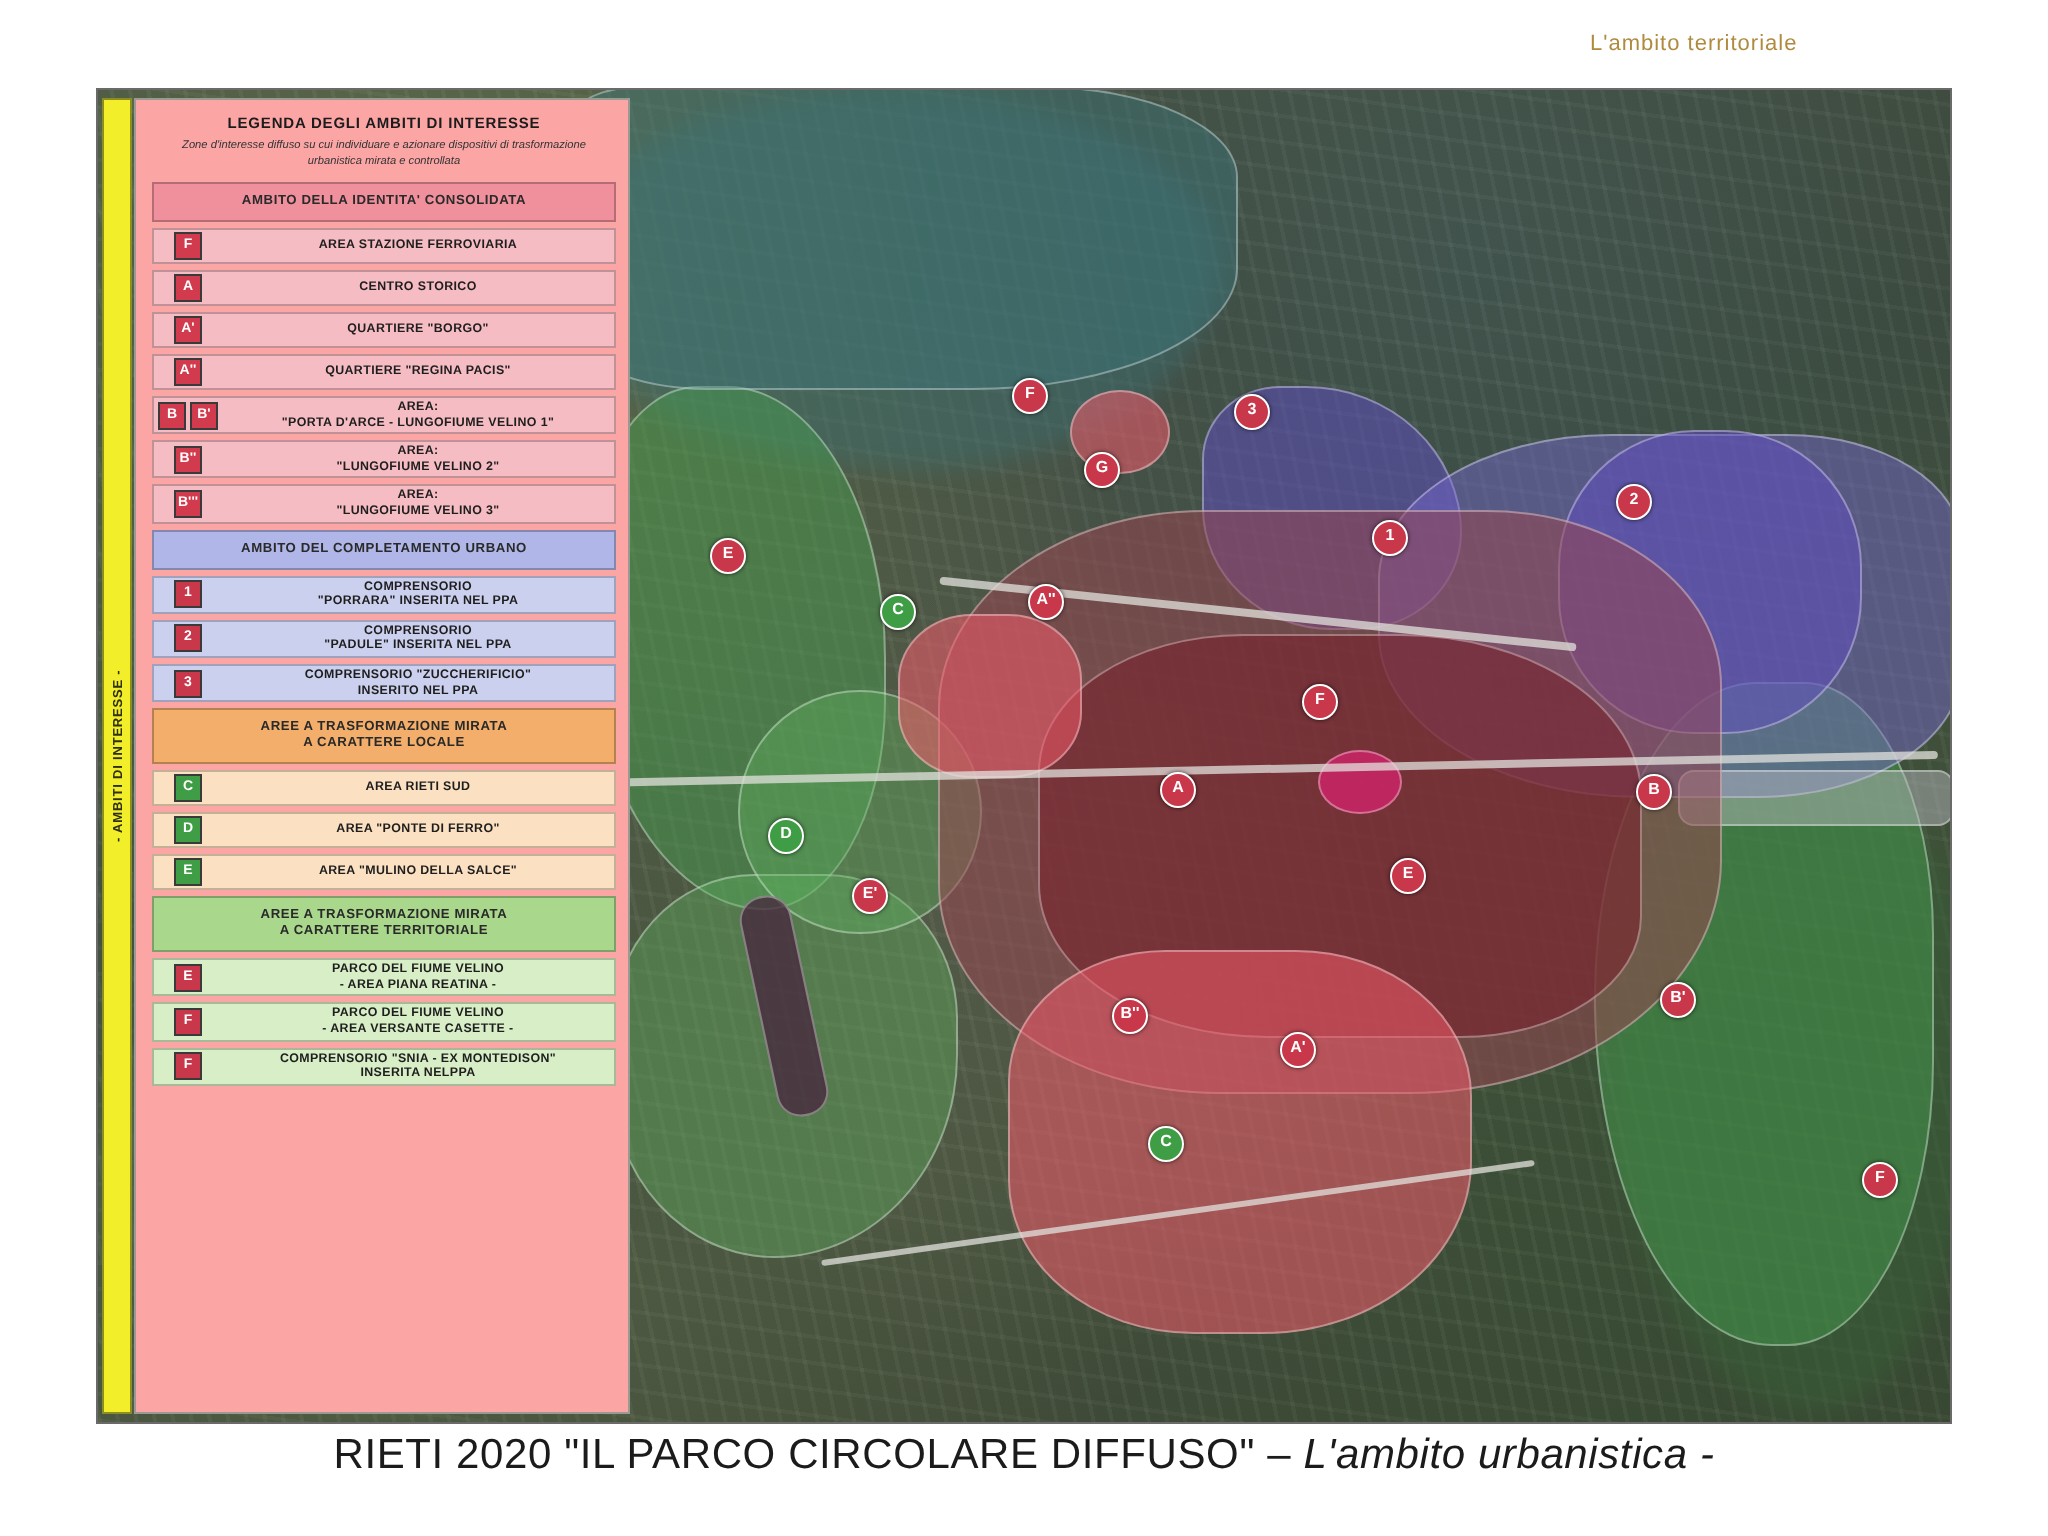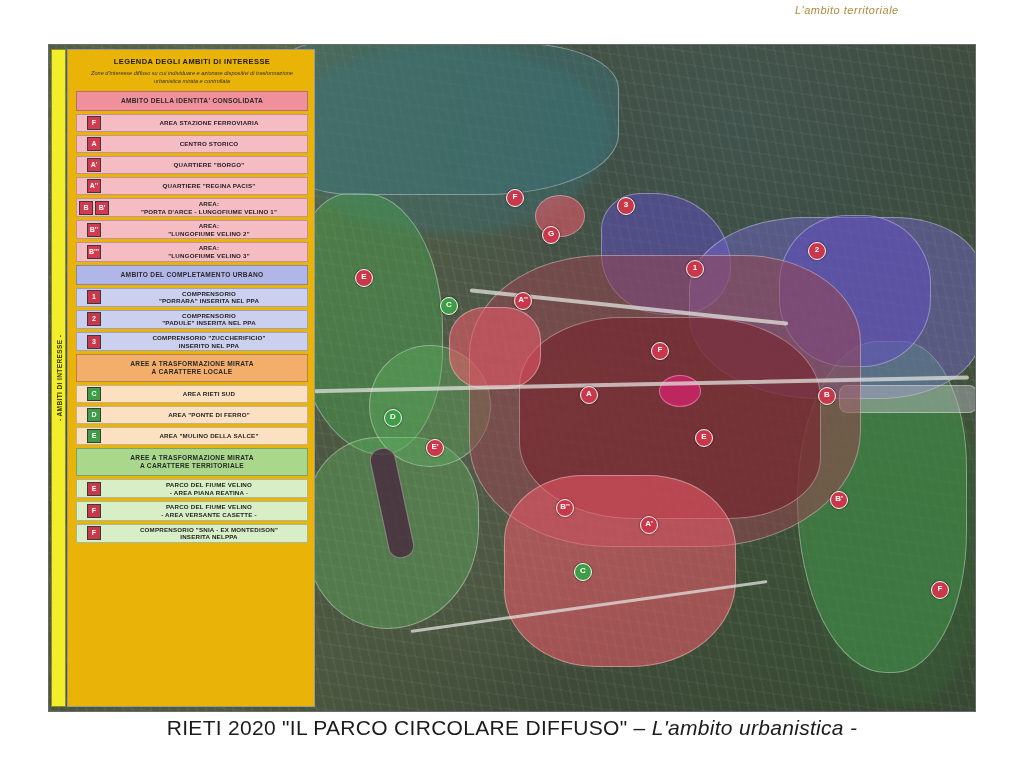--- a/index.html
+++ b/index.html
@@ -13,28 +13,27 @@
   }
   #page {
     position: relative;
     width: 1024px;
     height: 768px;
     background: #ffffff;
   }
   
   .top-fragment {
     position: absolute;
-    top: 4px;
+    top: 16px;
     left: 795px;
     width: 180px;
     height: 14px;
     overflow: hidden;
     color: #b08a3e;
     font-size: 11px;
-    font-style: italic;
     letter-spacing: 0.5px;
     white-space: nowrap;
   }
   
   #plate {
     position: absolute;
     left: 48px;
     top: 44px;
     width: 928px;
     height: 668px;
@@ -105,21 +104,21 @@
     box-shadow: 0 0 2px rgba(0,0,0,0.7);
   }
 
   
   #legend {
     position: absolute;
     left: 18px;
     top: 4px;
     width: 248px;
     height: 658px;
-    background: #eab308;
+    background: #fca5a5;
     border: 1px solid #9a9a93;
     box-sizing: border-box;
     padding: 5px 6px 5px 8px;
     font-size: 7px;
     color: #222;
   }
   #legend-side {
     position: absolute;
     left: 2px;
     top: 4px;

